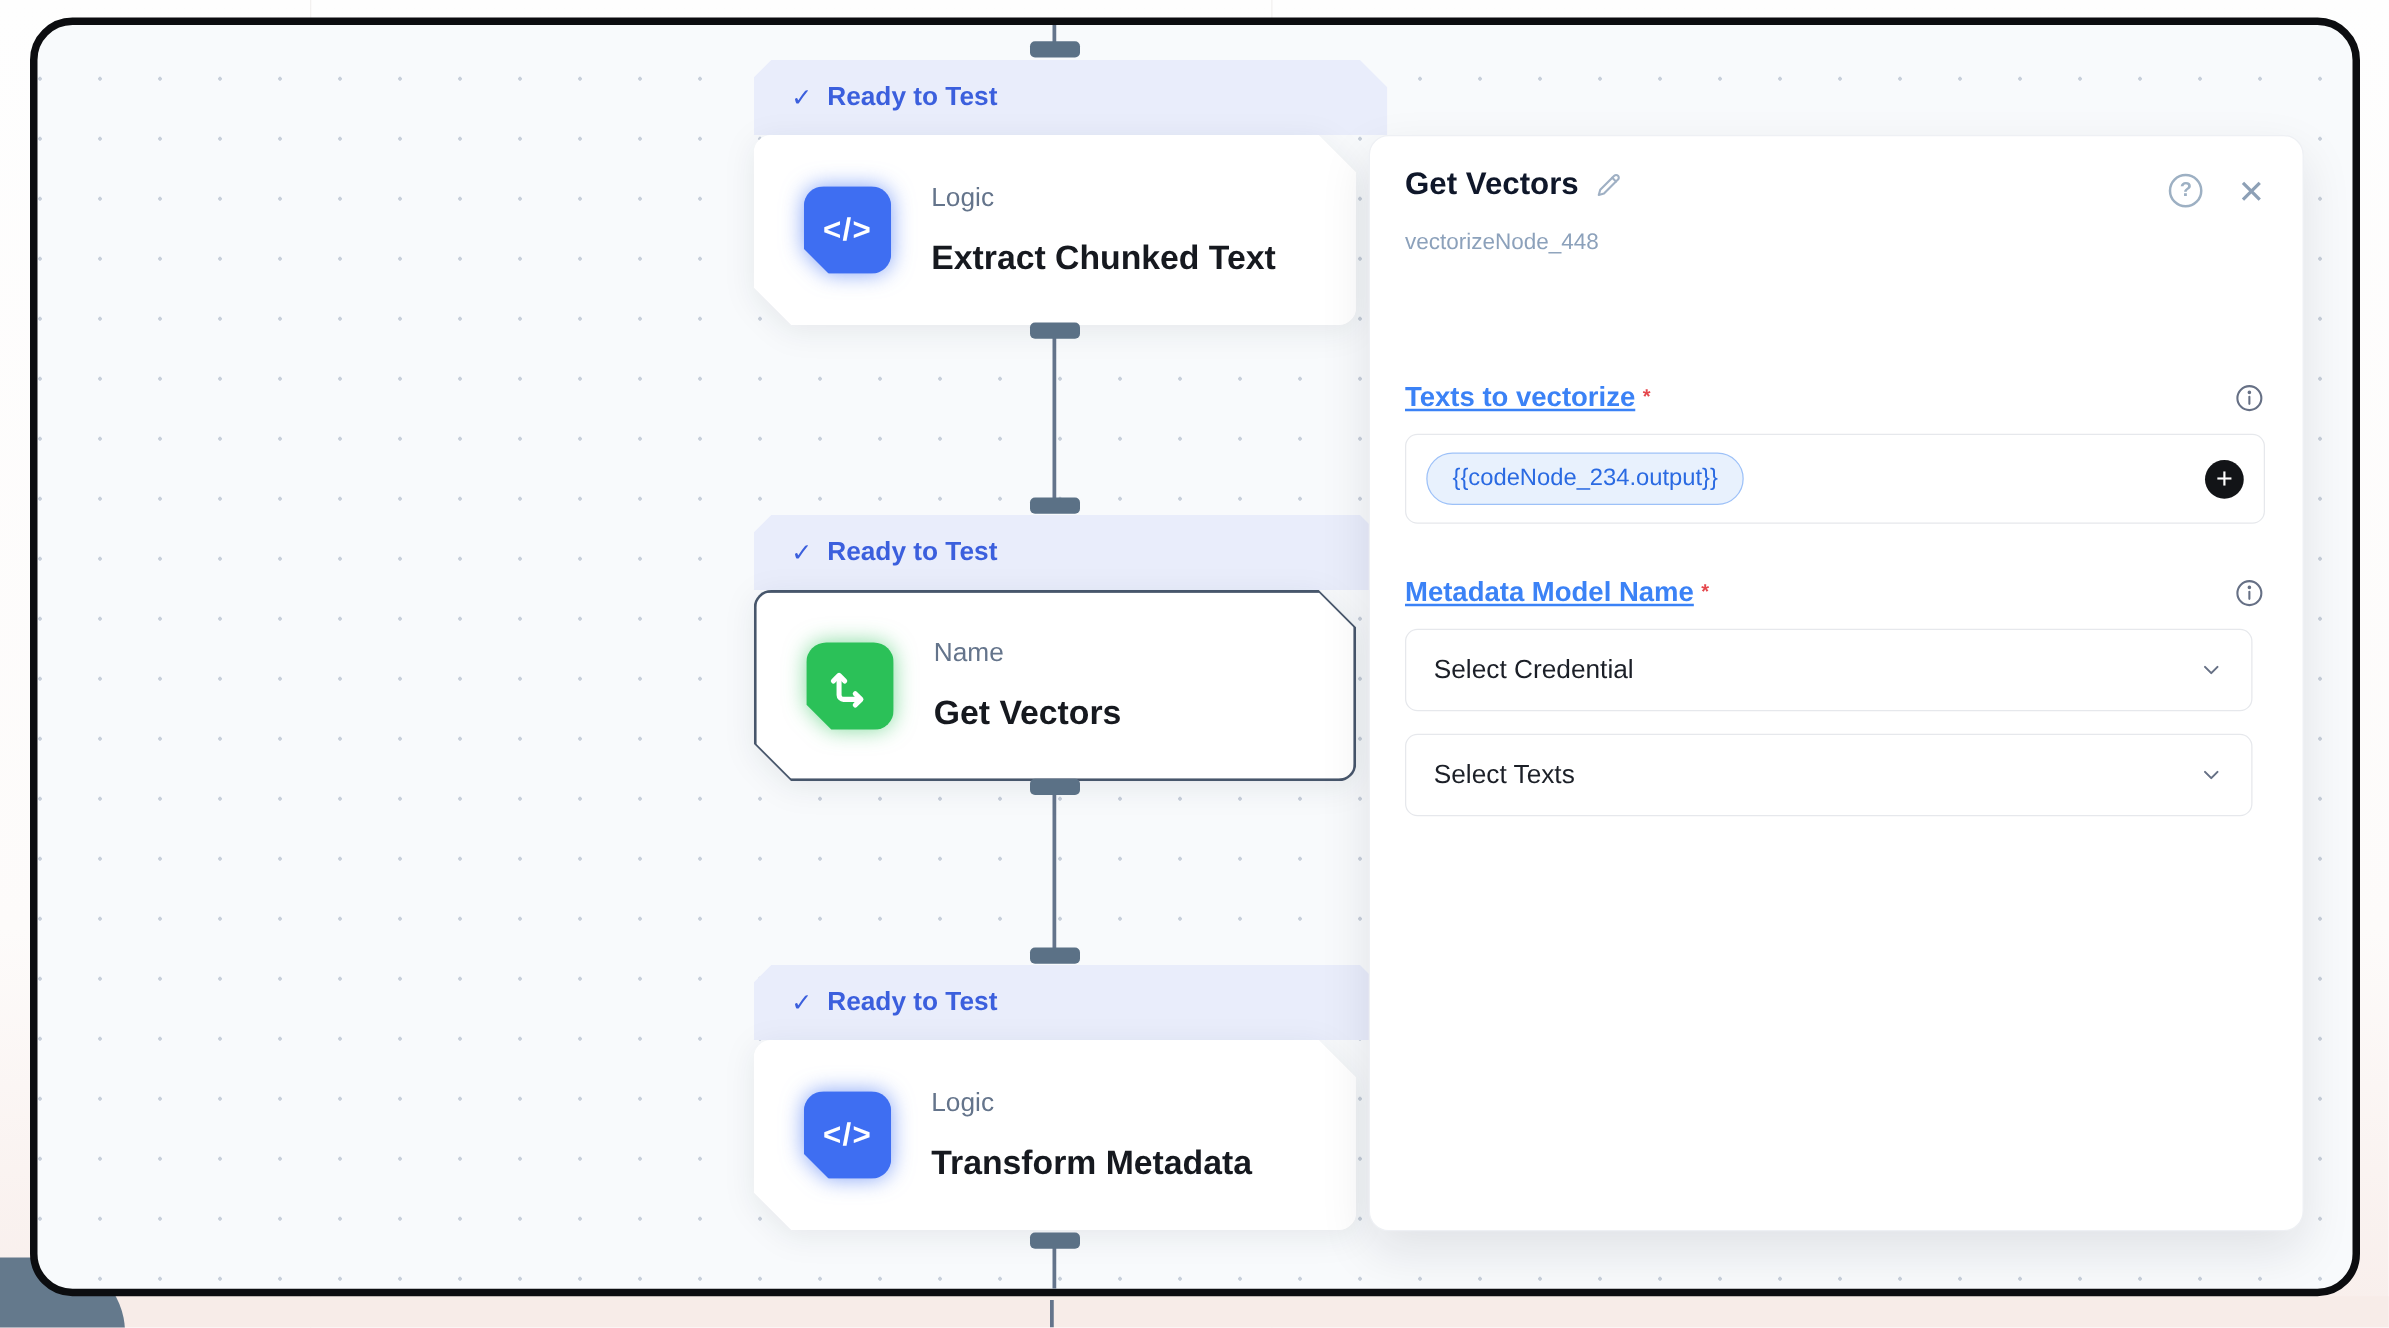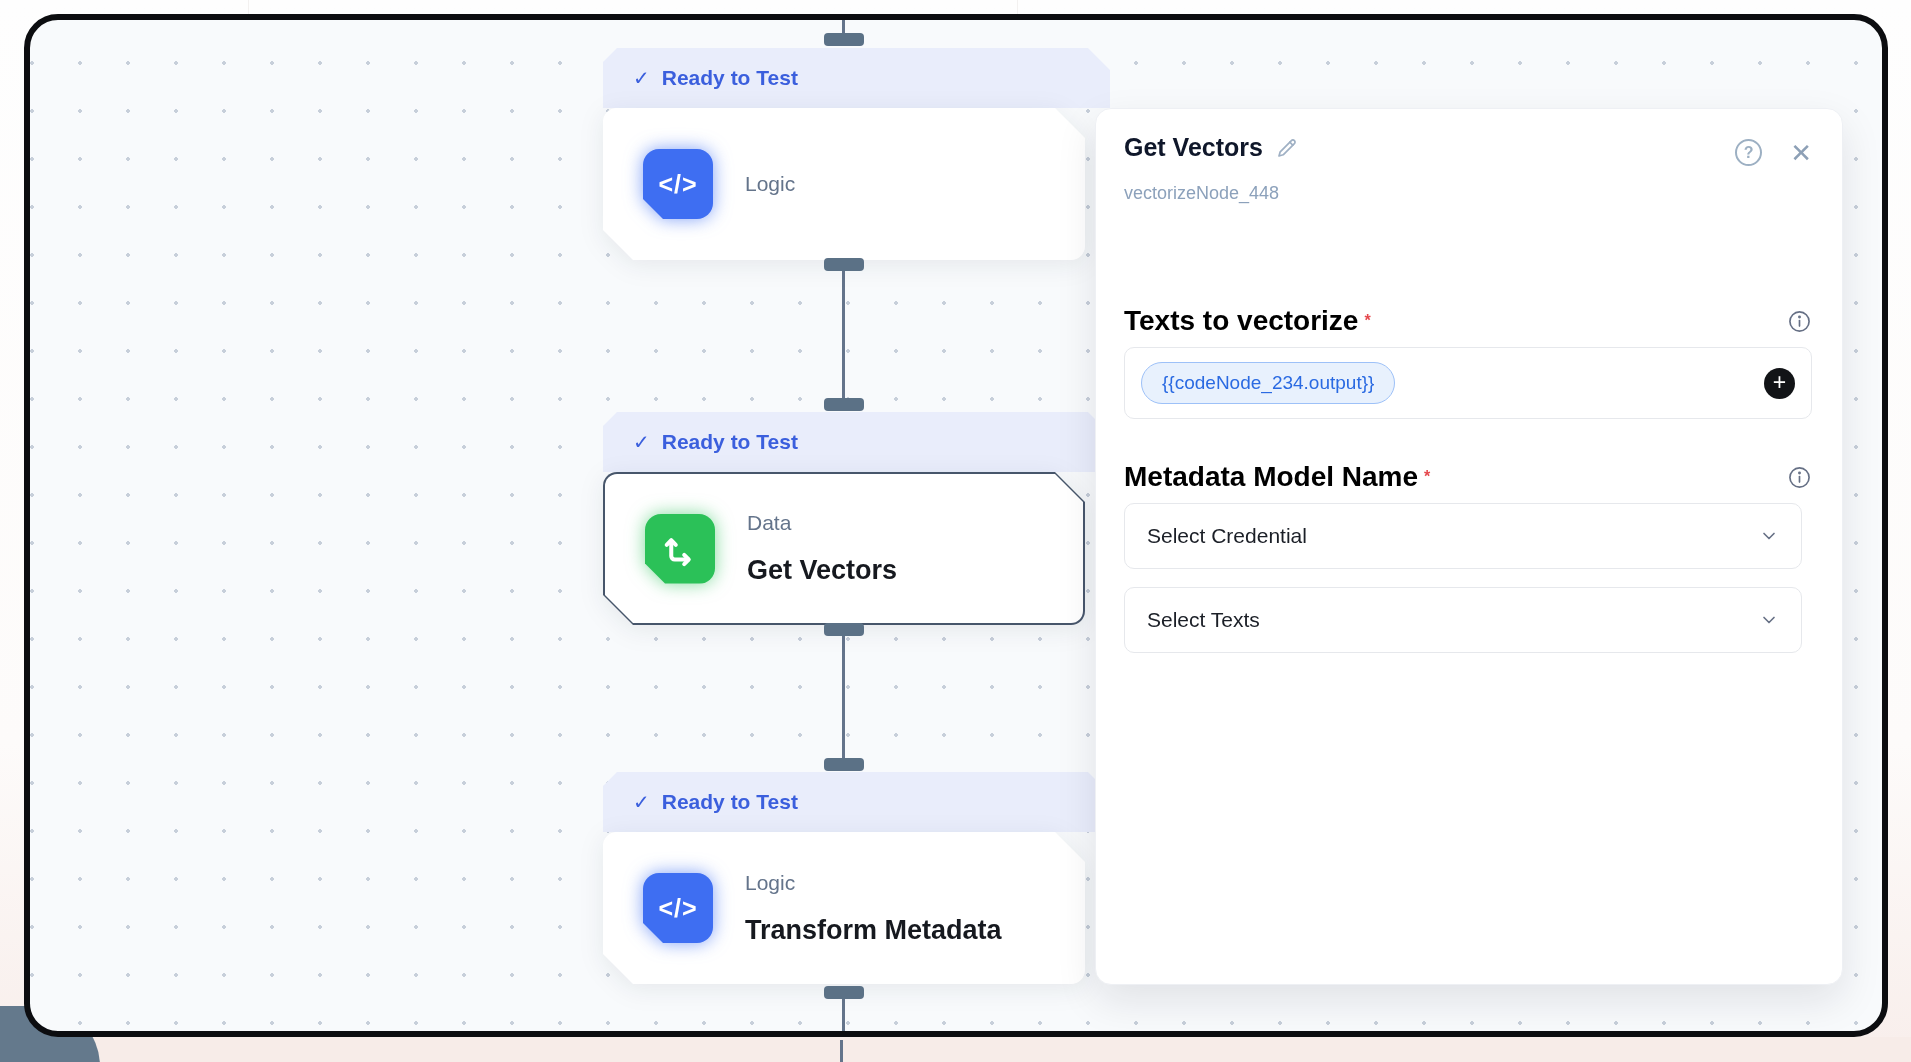--- a/index.html
+++ b/index.html
@@ -61,21 +61,21 @@
   .p-header { position:absolute; left:28px; right:30px; top:24px; display:flex; align-items:flex-start; }
   .p-titlewrap { display:flex; align-items:center; gap:12px; }
   .p-title { font-size:25px; font-weight:600; color:#0f172a; }
   .p-sub { position:absolute; left:28px; top:74px; font-size:18px; color:#8ca1bb; }
   .p-actions { margin-left:auto; display:flex; align-items:center; gap:28px; margin-top:6px; }
   .qmark { width:27px; height:27px; border:2px solid #9db0c3; border-radius:50%;
     color:#9db0c3; font-size:16px; font-weight:700; display:flex; align-items:center; justify-content:center; cursor:pointer; }
   .xclose { color:#8da0b6; font-size:26px; line-height:1; cursor:pointer; }
 
   .p-label-row { position:absolute; left:28px; right:30px; display:flex; align-items:center; }
-  .p-label { font-size:28px; font-weight:600; color:#000000; }
+  .p-label { font-size:22px; font-weight:600; color:#3b82f6;text-decoration:underline; }
   .req { color:#e5484d; margin-left:6px; font-weight:600; }
   .info { margin-left:auto; }
 
   .chips-box { position:absolute; left:28px; right:30px; top:238px; height:72px;
     border:1.5px solid #e6e8ec; border-radius:10px; display:flex; align-items:center; padding:0 16px; background:#fff; }
   .chip { background:#e8f1fd; border:1.5px solid #9dc1f8; color:#2a6ae2; font-size:19px;
     padding:9px 20px; border-radius:999px; cursor:pointer; }
   .plusbtn { margin-left:auto; width:31px; height:31px; border-radius:50%; background:#121417; color:#fff;
     font-size:23px; line-height:29px; text-align:center; cursor:pointer; }
 
@@ -110,20 +110,21 @@
       </div>
       <div class="cardshadow">
         <div class="card">
           <div class="iconglow-blue">
             <div class="nodeicon blue">
               <span>&lt;/&gt;</span>
             </div>
           </div>
           <div class="node-texts">
             <div class="node-cat">Logic</div>
+            <div class="node-title">Extract Chunked Text</div>
           </div>
         </div>
       </div>
     </div>
 
     <div class="node" style="top:392px">
       <div class="badge">
         <span class="check">✓</span>
         <span>Ready to Test</span>
       </div>
@@ -133,21 +134,21 @@
             <div class="iconglow-green">
               <div class="nodeicon green">
                 <svg width="42" height="42" viewBox="0 0 24 24" fill="none" stroke="#ffffff" stroke-width="2.3" stroke-linecap="round" stroke-linejoin="round">
                   <path d="M7 8 v8 a2 2 0 0 0 2 2 h7"></path>
                   <path d="M4.4 9.6 L7 7 L9.6 9.6"></path>
                   <path d="M14.4 15.4 L17 18 L14.4 20.6"></path>
                 </svg>
               </div>
             </div>
             <div class="node-texts">
-              <div class="node-cat">Data</div>
+              <div class="node-cat">Name</div>
               <div class="node-title">Get Vectors</div>
             </div>
           </div>
         </div>
       </div>
     </div>
 
     <div class="node" style="top:752px">
       <div class="badge">
         <span class="check">✓</span>

